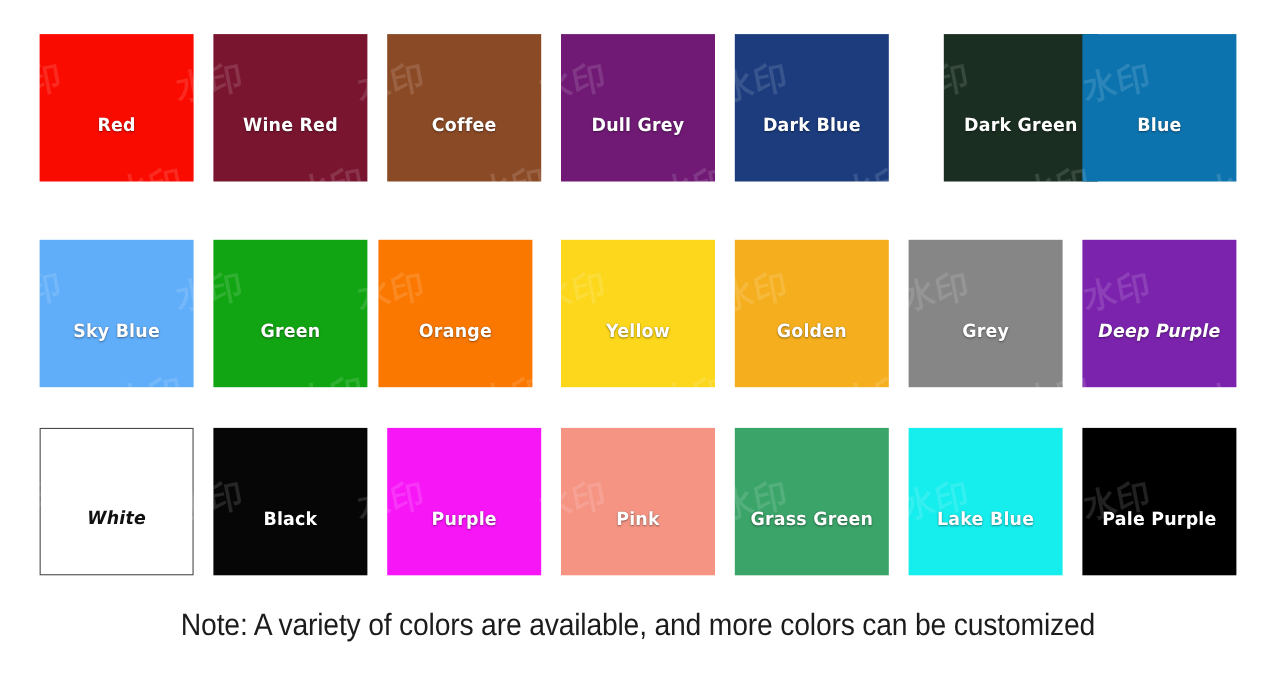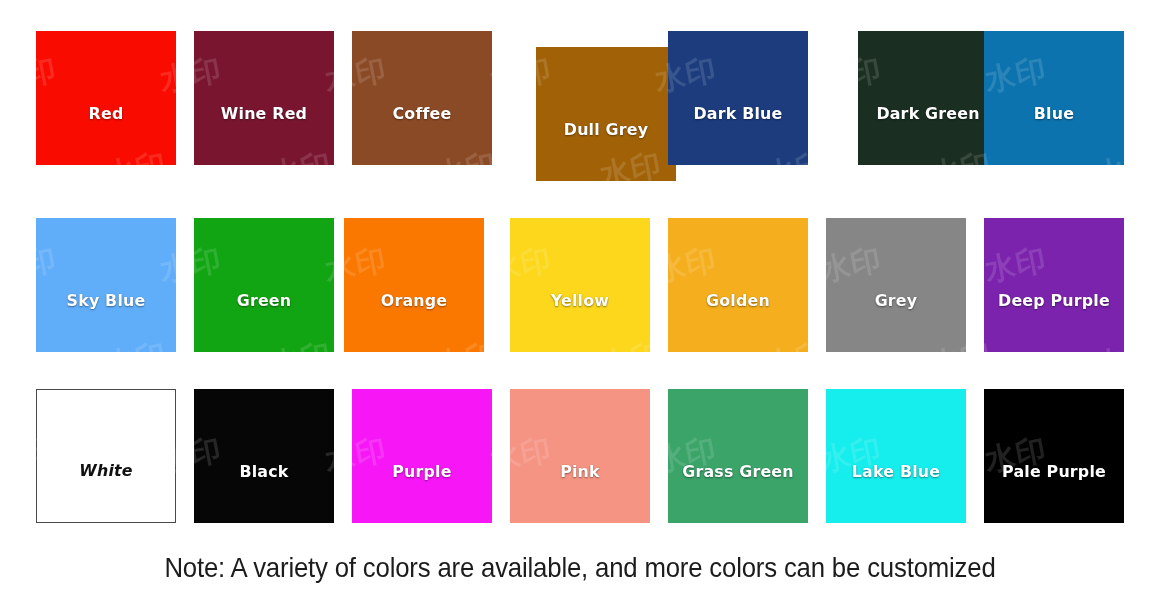--- a/index.html
+++ b/index.html
@@ -120,21 +120,21 @@
       <div class="swatch-row" style="top: 31px;">
         <div class="swatch" style="left: 36px; background: rgb(250, 11, 0);">
           <span class="swatch-label">Red</span>
         </div>
         <div class="swatch" style="left: 194px; background: rgb(122, 21, 48);">
           <span class="swatch-label">Wine Red</span>
         </div>
         <div class="swatch" style="left: 352px; background: rgb(139, 74, 38);">
           <span class="swatch-label">Coffee</span>
         </div>
-        <div class="swatch" style="left: 536px; background: #a16207; margin-top: 16px;">
+        <div class="swatch" style="left: 510px; background: #701a75;">
           <span class="swatch-label">Dull Grey</span>
         </div>
         <div class="swatch" style="left: 668px; background: rgb(28, 60, 126);">
           <span class="swatch-label">Dark Blue</span>
         </div>
         <div class="swatch" style="left: 858px; background: rgb(26, 46, 33);">
           <span class="swatch-label">Dark Green</span>
         </div>
         <div class="swatch" style="left: 984px; background: rgb(12, 115, 174);">
           <span class="swatch-label">Blue</span>
@@ -152,21 +152,21 @@
         </div>
         <div class="swatch" style="left: 510px; background: rgb(252, 215, 27);">
           <span class="swatch-label">Yellow</span>
         </div>
         <div class="swatch" style="left: 668px; background: rgb(245, 175, 30);">
           <span class="swatch-label">Golden</span>
         </div>
         <div class="swatch" style="left: 826px; background: rgb(134, 134, 134);">
           <span class="swatch-label">Grey</span>
         </div>
-        <div class="swatch" style="left: 984px; background: rgb(123, 35, 173);">
+        <div class="swatch" style="left: 984px; background: rgb(123, 35, 173); font-style: italic;">
           <span class="swatch-label">Deep Purple</span>
         </div>
       </div>
       <div class="swatch-row" style="top: 389px;">
         <div class="swatch bordered dark-text" style="left: 36px; background: rgb(255, 255, 255); font-style: italic;">
           <span class="swatch-label">White</span>
         </div>
         <div class="swatch" style="left: 194px; background: rgb(6, 6, 6);">
           <span class="swatch-label">Black</span>
         </div>

